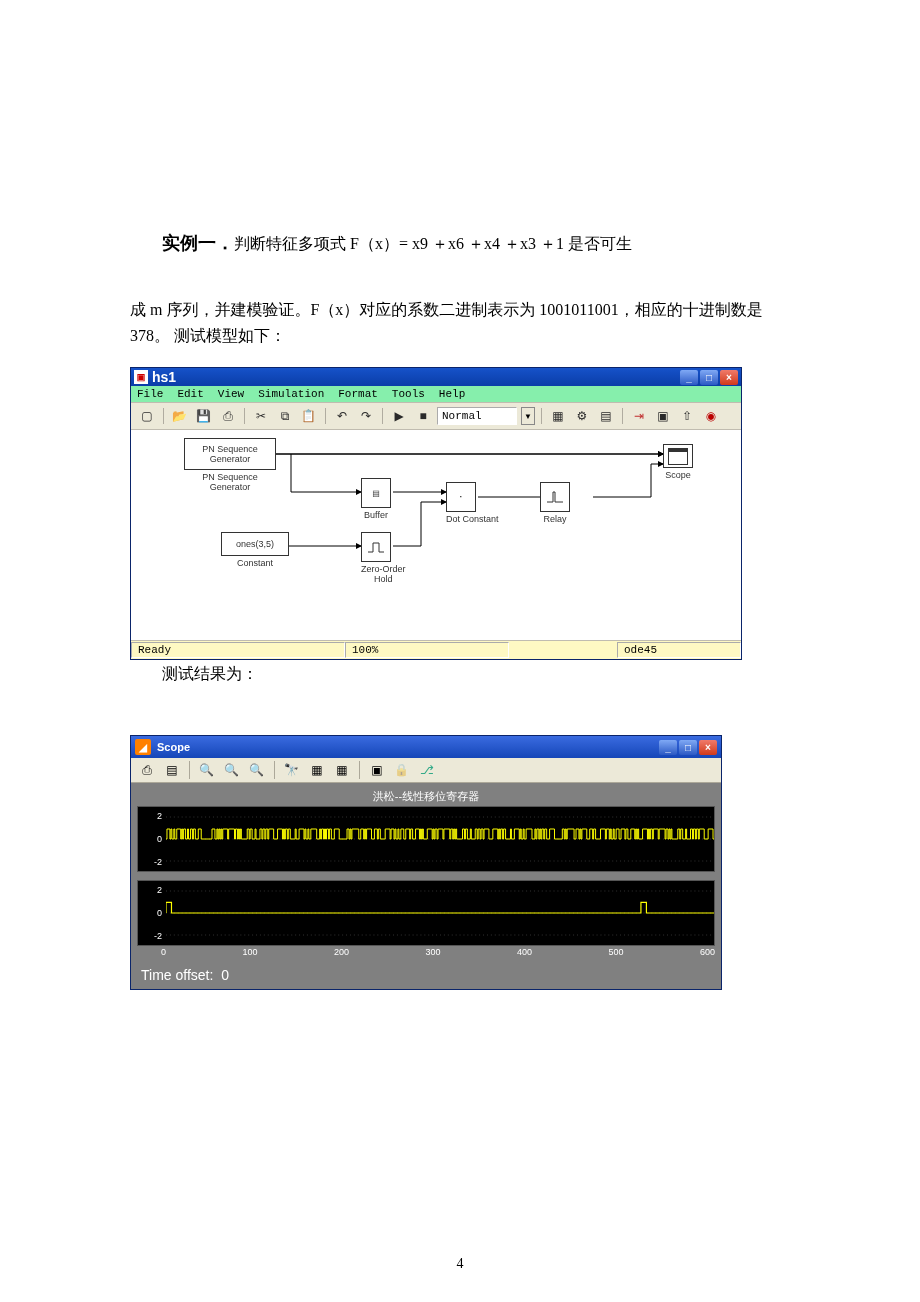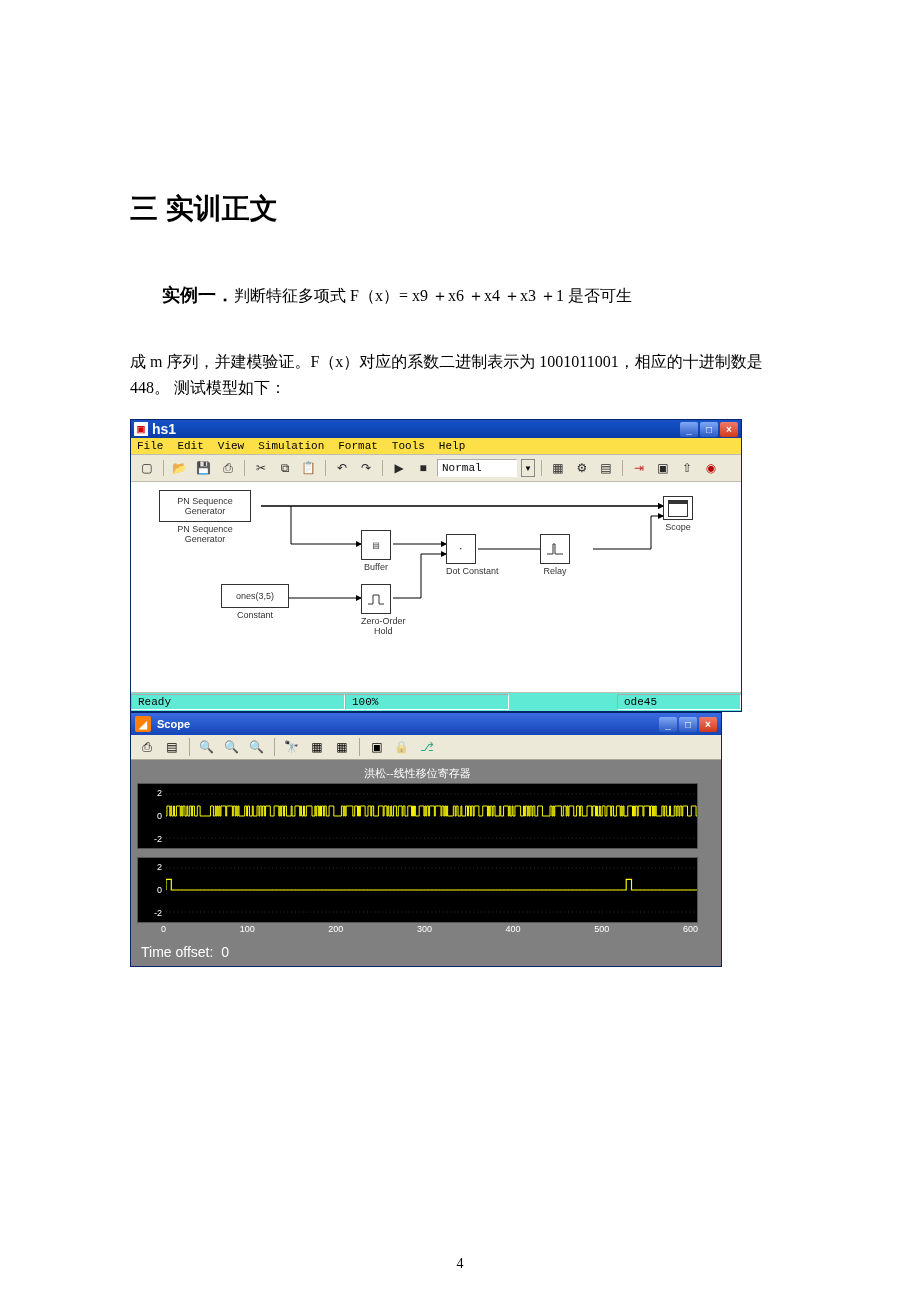--- a/index.html
+++ b/index.html
@@ -64,21 +64,21 @@
     width:18px; height:15px;
     background: linear-gradient(#7fa9f5,#2c59c4);
     border-radius:2px;
     display:flex;align-items:center;justify-content:center;
     color:#fff;font-weight:bold;font-size:10px;
     cursor:pointer;
   }
   .winbtn.close { background: linear-gradient(#f07a6a,#d13a1a); }
 
   .menubar {
-    background:#fde047;
+    background:#86efac;
     padding:2px 6px;
     display:flex;gap:14px;
     color:#000;
     font-size:11px;
     border-bottom:1px solid #c0bcb0;
     font-family: "Courier New", monospace;
   }
 
   .toolbar {
     background:#ece9d8;
@@ -118,21 +118,21 @@
   }
   .block.pn{width:90px;height:30px;}
   .block.sq{width:28px;height:28px;}
   .block.scope{width:28px;height:22px;}
   .label{margin-top:2px;font-size:9px;}
   svg.wires{position:absolute;left:0;top:0;width:100%;height:100%;}
 
   .statusbar {
     display:flex;align-items:center;height:18px;
     font-family:"Courier New",monospace;font-size:11px;
-    background:#5eead4;
+    background:#fef9c3;
   }
   .statusbar .cell{border:1px inset #fff;height:14px;padding:0 6px;display:flex;align-items:center;}
   .statusbar .spacer{flex:1;}
 
   .after-sim {
     text-indent: 2em;
     font-size:16px;
     margin: 4px 0 50px 0;
   }
 
@@ -150,47 +150,46 @@
   .scope-title .icon{width:16px;height:16px;background:#ff8000;border-radius:2px;margin-right:6px;
     display:flex;align-items:center;justify-content:center;color:#fff;font-size:10px;}
   .scopewin .winbtns{margin-left:auto;}
   .scope-tool{
     height:24px;background:#ece9d8;display:flex;align-items:center;gap:3px;padding:0 5px;
     border-bottom:1px solid #aca899;
   }
   .sbtn{width:20px;height:20px;border:1px solid #ece9d8;display:flex;align-items:center;justify-content:center;font-size:12px;}
   .ssep{width:1px;height:18px;background:#aca899;margin:0 3px;}
 
-  .scope-body{background:#808080;padding:6px 23px 2px 6px;}
+  .scope-body{background:#808080;padding:6px 6px 2px 6px;}
   .plot-area-wrap{margin-bottom:8px;}
   .plot-title{color:#fff;font-size:11px;text-align:center;margin-bottom:2px;}
   .plot{
     height:64px;background:#000;border:1px solid #555;position:relative;
     display:flex;
   }
   .ylabs{display:flex;flex-direction:column;justify-content:space-between;
     color:#fff;font-size:9px;width:24px;text-align:right;padding:4px 4px 4px 0;}
   .plot svg{flex:1;}
   .xlabs{display:flex;justify-content:space-between;color:#fff;font-size:9px;
     padding:1px 0 0 24px;}
   .time-offset{color:#fff;font-size:14px;padding:2px 0 4px 4px;}
 
   .page-num{position:absolute;bottom:30px;left:0;width:100%;text-align:center;font-size:14px;}
 </style>
 </head>
 <body>
 
 <div class="page">
 
-  <div class="section-title">三  实训正文</div>
 
   <div class="para">
     <span class="bold">实例一．</span><span>判断特征多项式  F（x）= x9  ＋x6  ＋x4  ＋x3  ＋1 是否可生</span>
   </div>
-  <div class="para" style="text-indent:0;">成 m 序列，并建模验证。F（x）对应的系数二进制表示为 1001011001，相应的十进制数是 448。 测试模型如下：</div>
+  <div class="para" style="text-indent:0;">成 m 序列，并建模验证。F（x）对应的系数二进制表示为 1001011001，相应的十进制数是 378。 测试模型如下：</div>
 
   <div class="win">
     <div class="titlebar">
       <div class="icon">▣</div>
       <div class="title">hs1</div>
       <div class="winbtns">
         <div class="winbtn">_</div>
         <div class="winbtn">□</div>
         <div class="winbtn close">×</div>
       </div>
@@ -252,21 +251,21 @@
 
         <path d="M158 116 H230" fill="none" stroke="#000" marker-end="url(#ah)"></path>
 
         <path d="M262 116 H290 V72 H315" fill="none" stroke="#000" marker-end="url(#ah)"></path>
 
         <path d="M347 67 H430" fill="none" stroke="#000" marker-end="url(#ah)"></path>
 
         <path d="M462 67 H520 V34 H532" fill="none" stroke="#000" marker-end="url(#ah)"></path>
       </svg>
 
-      <div class="blockwrap" style="left:28px;top:8px;">
+      <div class="blockwrap" style="left:53px;top:8px;">
         <div class="block pn">
           <div>PN Sequence</div>
           <div>Generator</div>
         </div>
         <div class="label">
           <div>PN Sequence</div>
           <div>Generator</div>
         </div>
       </div>
 
@@ -315,20 +314,21 @@
     </div>
 
     <div class="statusbar">
       <div class="cell" style="width:200px;">Ready</div>
       <div class="cell" style="width:150px;">100%</div>
       <div class="spacer"></div>
       <div class="cell" style="width:110px;">ode45</div>
     </div>
   </div>
 
+  <div class="after-sim">测试结果为：</div>
 
   <div class="scopewin">
     <div class="scope-title">
       <div class="icon">◢</div>
       <span>Scope</span>
       <div class="winbtns">
         <div class="winbtn">_</div>
         <div class="winbtn">□</div>
         <div class="winbtn close">×</div>
       </div>

